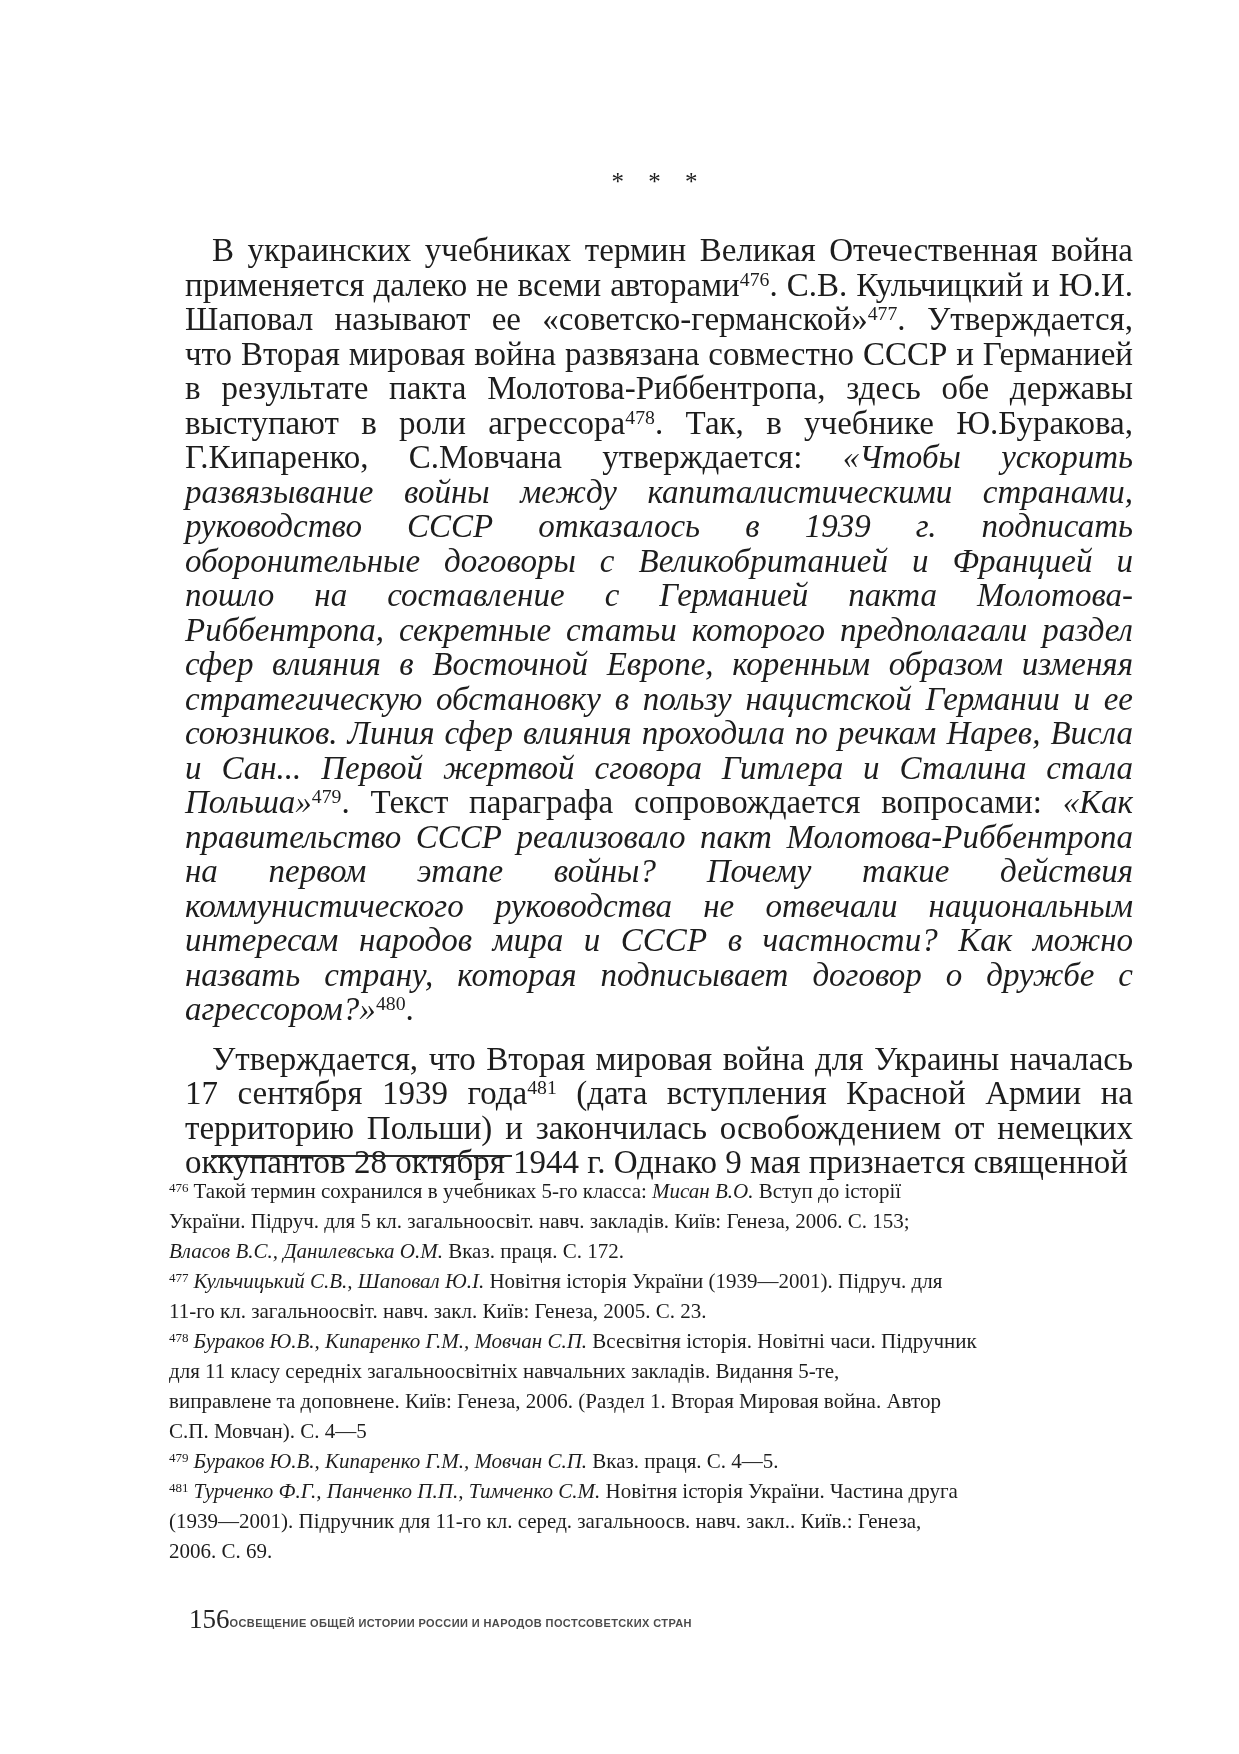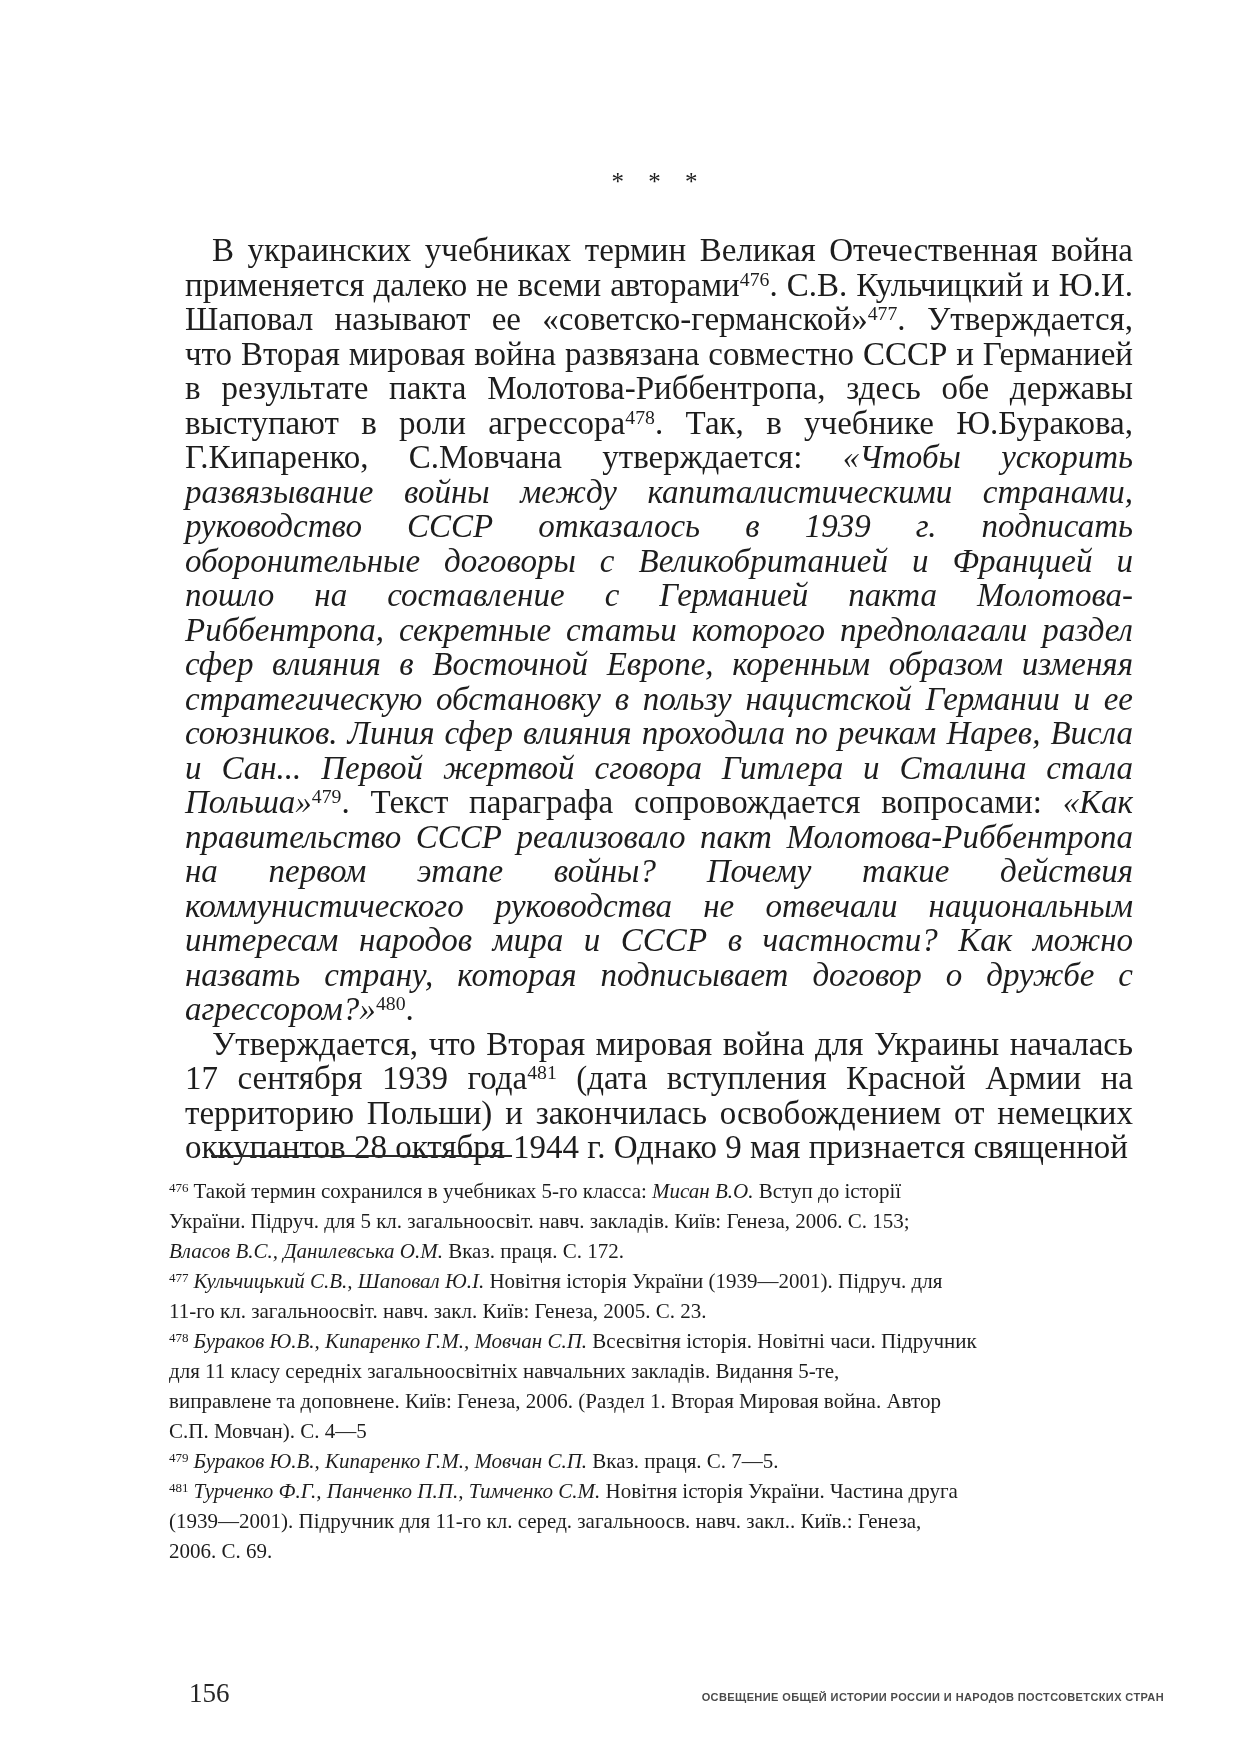--- a/index.html
+++ b/index.html
@@ -29,21 +29,21 @@
     left: 185px;
     width: 948px;
     font-size: 33px;
     line-height: 34.5px;
     text-align: justify;
   }
   .body-text p.para {
     margin: 0;
     text-indent: 27px;
   }
-  .body-text p.para + p.para { margin-top: 0; }
+  .body-text p.para + p.para { margin-top: 15px; }
   .body-text .italic { font-style: italic; }
   sup.fnref {
     font-size: 0.6em;
     line-height: 0;
     vertical-align: baseline;
     position: relative;
     top: -0.5em;
   }
   .footnote-sep {
     position: absolute;
@@ -72,23 +72,23 @@
     line-height: 0;
     vertical-align: baseline;
     position: relative;
     top: -0.5em;
     margin-right: 5px;
   }
   .footer {
     position: absolute;
     left: 189px;
     width: 975px;
-    top: 1678px;
+    top: 1604px;
     display: flex;
-    justify-content: space-between;
+    justify-content: flex-start;
     align-items: flex-end;
   }
   .page-num {
     font-size: 27px;
     color: #262626;
     line-height: 30px;
   }
   .running-footer {
     font-family: "Liberation Sans", "DejaVu Sans", sans-serif;
     font-size: 11px;
@@ -115,21 +115,21 @@
   <div class="footnotes" id="footnotes-container">
       <div class="footnote"><sup class="fnnum">476</sup><span class="normal">Такой термин сохранился в учебниках 5-го класса: </span><span class="italic">Мисан В.О.</span><span class="normal"> Вступ до історії
 України. Підруч. для 5 кл. загальноосвіт. навч. закладів. Київ: Генеза, 2006. С. 153;
 </span><span class="italic">Власов В.С., Данилевська О.М.</span><span class="normal"> Вказ. праця. С. 172.</span></div>
       <div class="footnote"><sup class="fnnum">477</sup><span class="italic">Кульчицький С.В., Шаповал Ю.І.</span><span class="normal"> Новітня історія України (1939—2001). Підруч. для
 11-го кл. загальноосвіт. навч. закл. Київ: Генеза, 2005. С. 23.</span></div>
       <div class="footnote"><sup class="fnnum">478</sup><span class="italic">Бураков Ю.В., Кипаренко Г.М., Мовчан С.П.</span><span class="normal"> Всесвітня історія. Новітні часи. Підручник
 для 11 класу середніх загальноосвітніх навчальних закладів. Видання 5-те,
 виправлене та доповнене. Київ: Генеза, 2006. (Раздел 1. Вторая Мировая война. Автор
 С.П. Мовчан). С. 4—5</span></div>
-      <div class="footnote"><sup class="fnnum">479</sup><span class="italic">Бураков Ю.В., Кипаренко Г.М., Мовчан С.П.</span><span class="normal"> Вказ. праця. С. 7—5.</span></div>
+      <div class="footnote"><sup class="fnnum">479</sup><span class="italic">Бураков Ю.В., Кипаренко Г.М., Мовчан С.П.</span><span class="normal"> Вказ. праця. С. 4—5.</span></div>
       <div class="footnote"><sup class="fnnum">481</sup><span class="italic">Турченко Ф.Г., Панченко П.П., Тимченко С.М.</span><span class="normal"> Новітня історія України. Частина друга
 (1939—2001). Підручник для 11-го кл. серед. загальноосв. навч. закл.. Київ.: Генеза,
 2006. С. 69.</span></div>
     </div>
 
   <div class="footer">
     <span class="page-num">156</span>
     <span class="running-footer">ОСВЕЩЕНИЕ ОБЩЕЙ ИСТОРИИ РОССИИ И НАРОДОВ ПОСТСОВЕТСКИХ СТРАН</span>
   </div>
 

